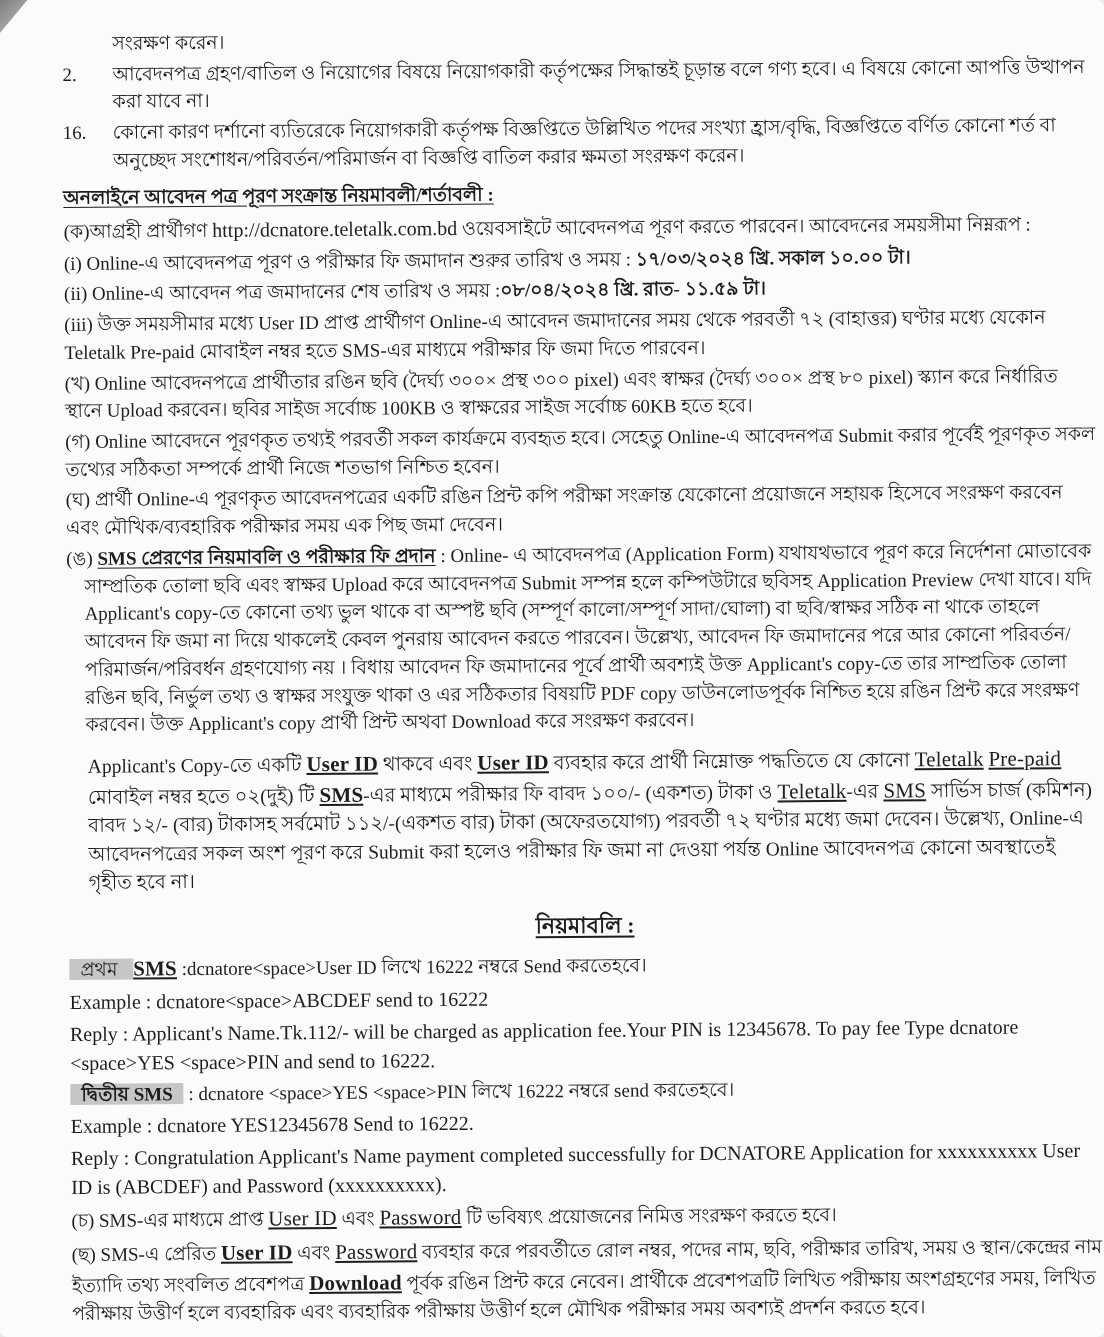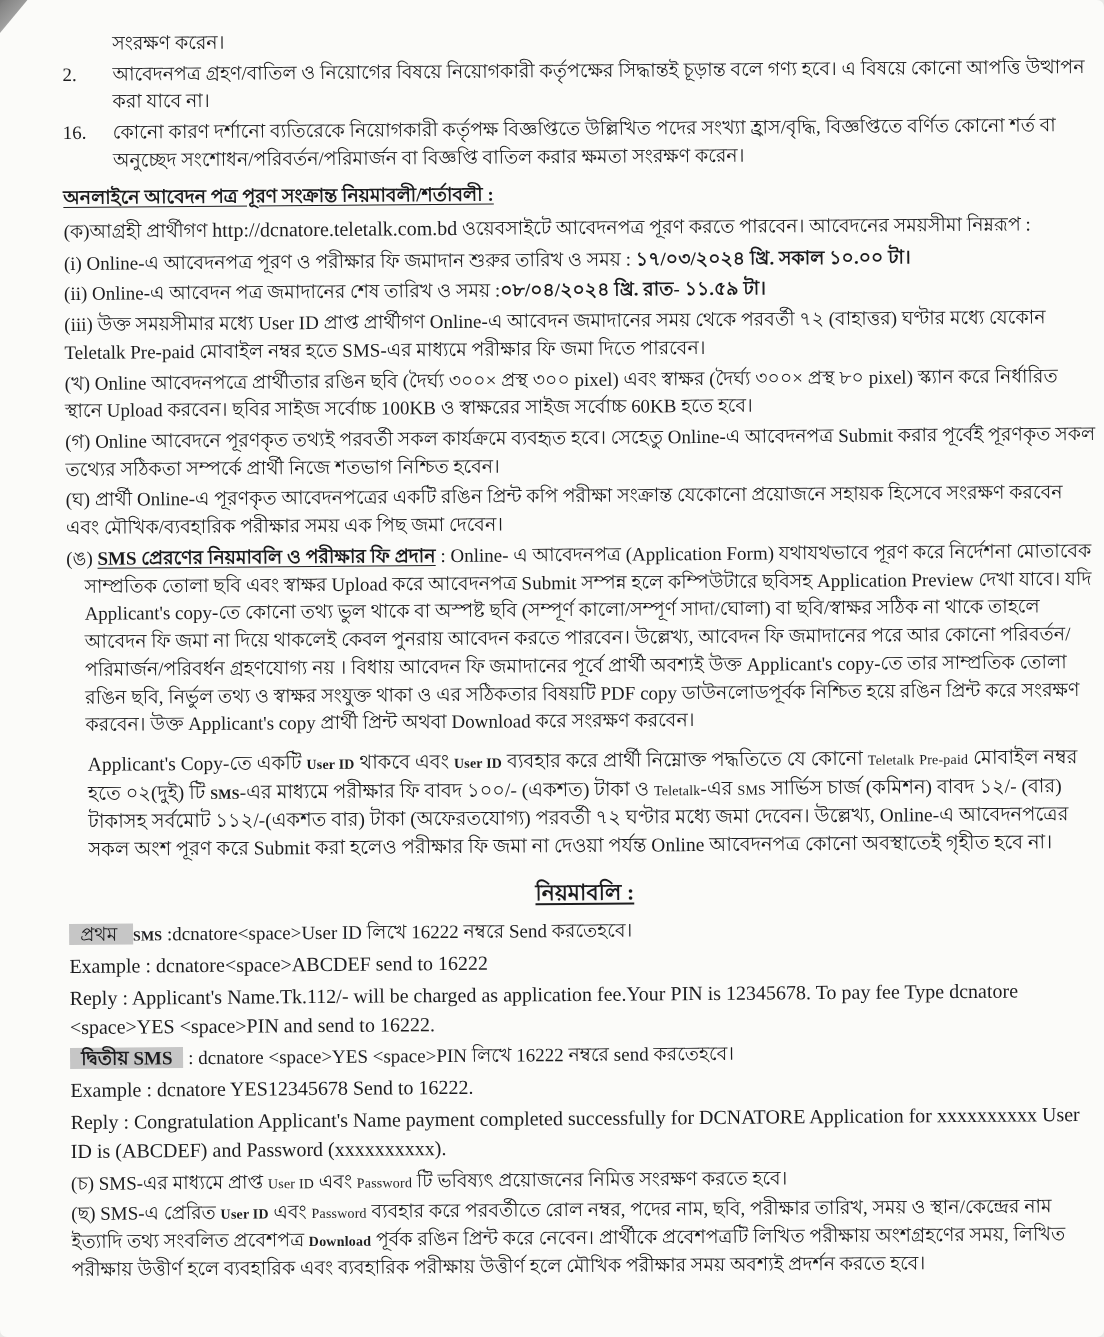--- a/index.html
+++ b/index.html
@@ -33,21 +33,21 @@
     line-height:1.46;
   }
   .block { margin-bottom:3px; }
   .cont { padding-left:50px; }
   .numbered { padding-left:50px; }
   .num { display:inline-block; width:50px; margin-left:-50px; }
   .b { font-weight:bold; }
   .u { text-decoration:underline; text-underline-offset:3px; }
   .hl { background:var(--highlight,#c8c8c8); padding:0 11px; }
   .lat { font-family:"Liberation Serif","DejaVu Serif",serif; font-size:20px; }
-  .lg { font-size:14px; letter-spacing:.2px; }
+  .lg { font-size:21px; letter-spacing:.2px;text-decoration:underline; }
   .center { text-align:center; }
   .h2 { font-size:22px; margin-bottom:8px; }
   .gap-top { margin-top:9px; margin-bottom:6px; }
   .gap-top-lg { margin-top:16px; }
   .hang { padding-left:18px; text-indent:-18px; }
   .copy-para { padding-left:20px; margin-top:12px; font-size:19.5px; }
 </style>
 </head>
 <body>
 

